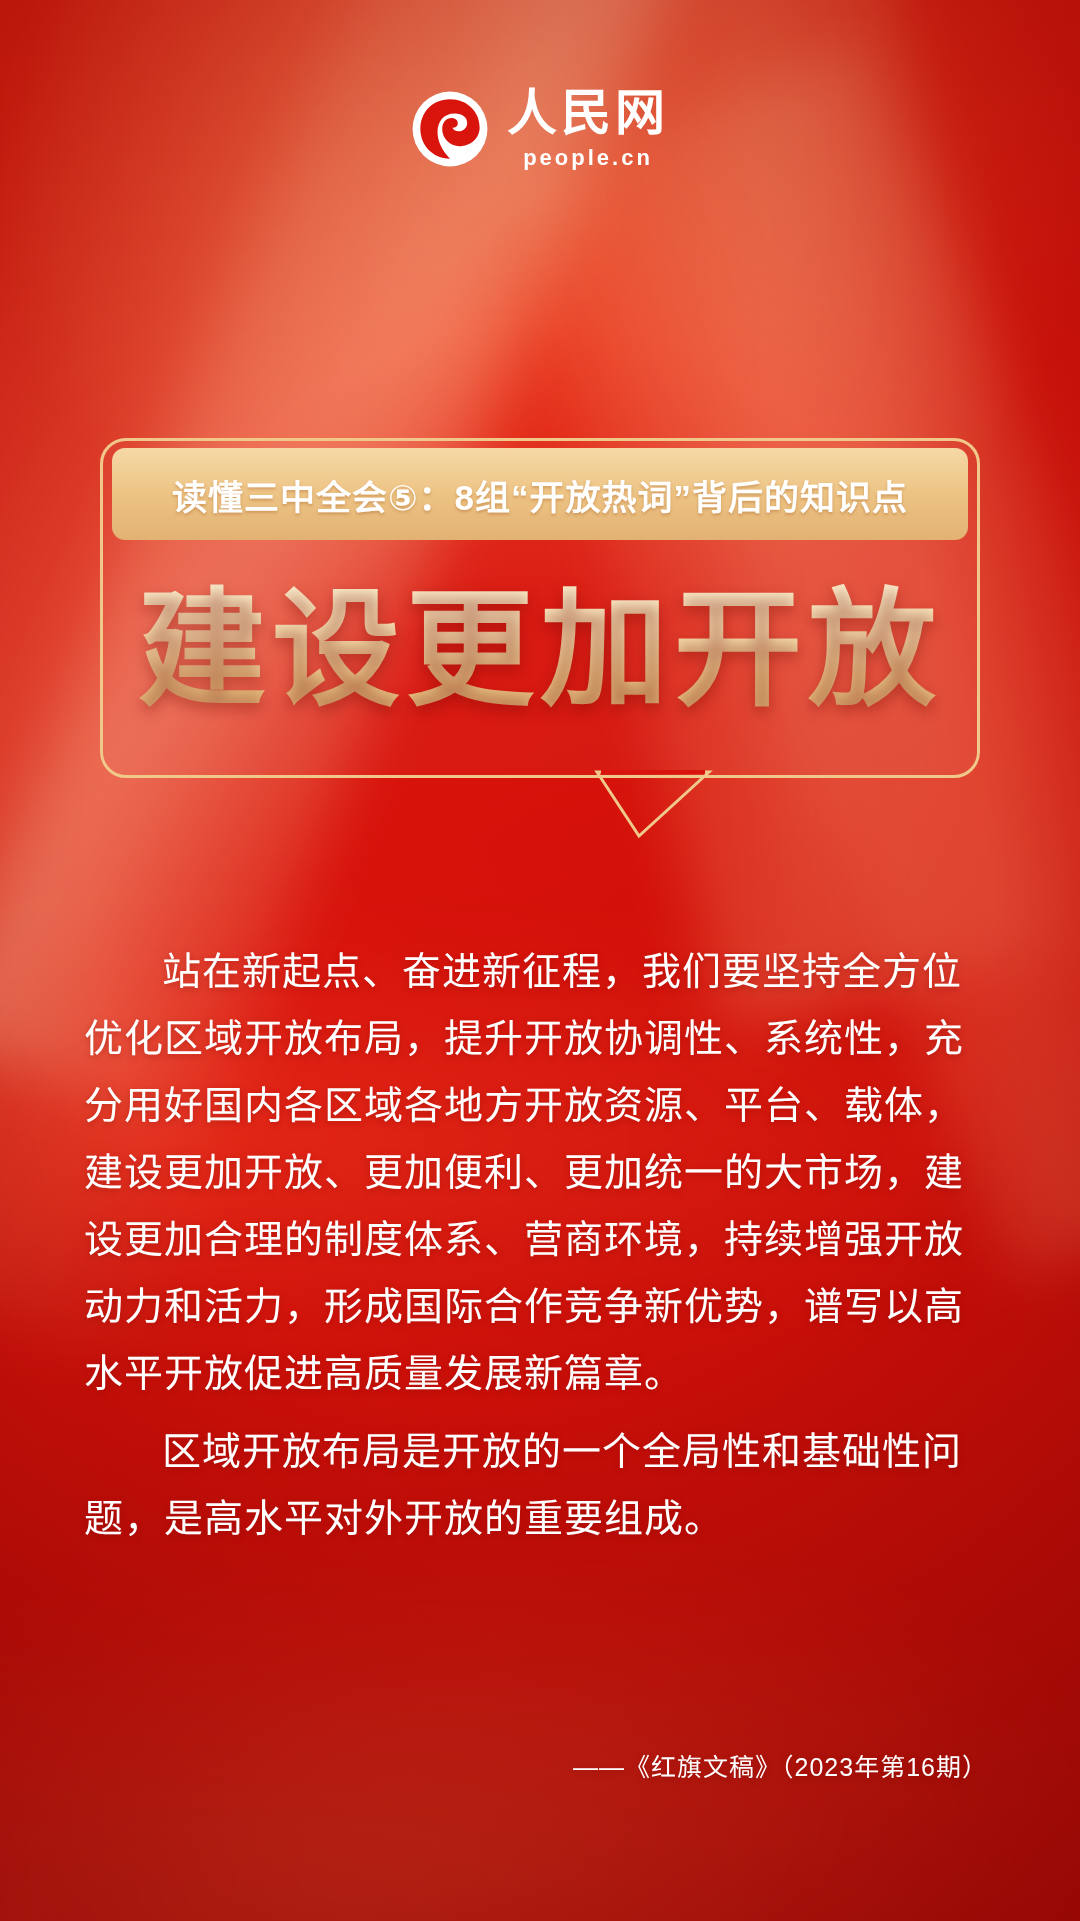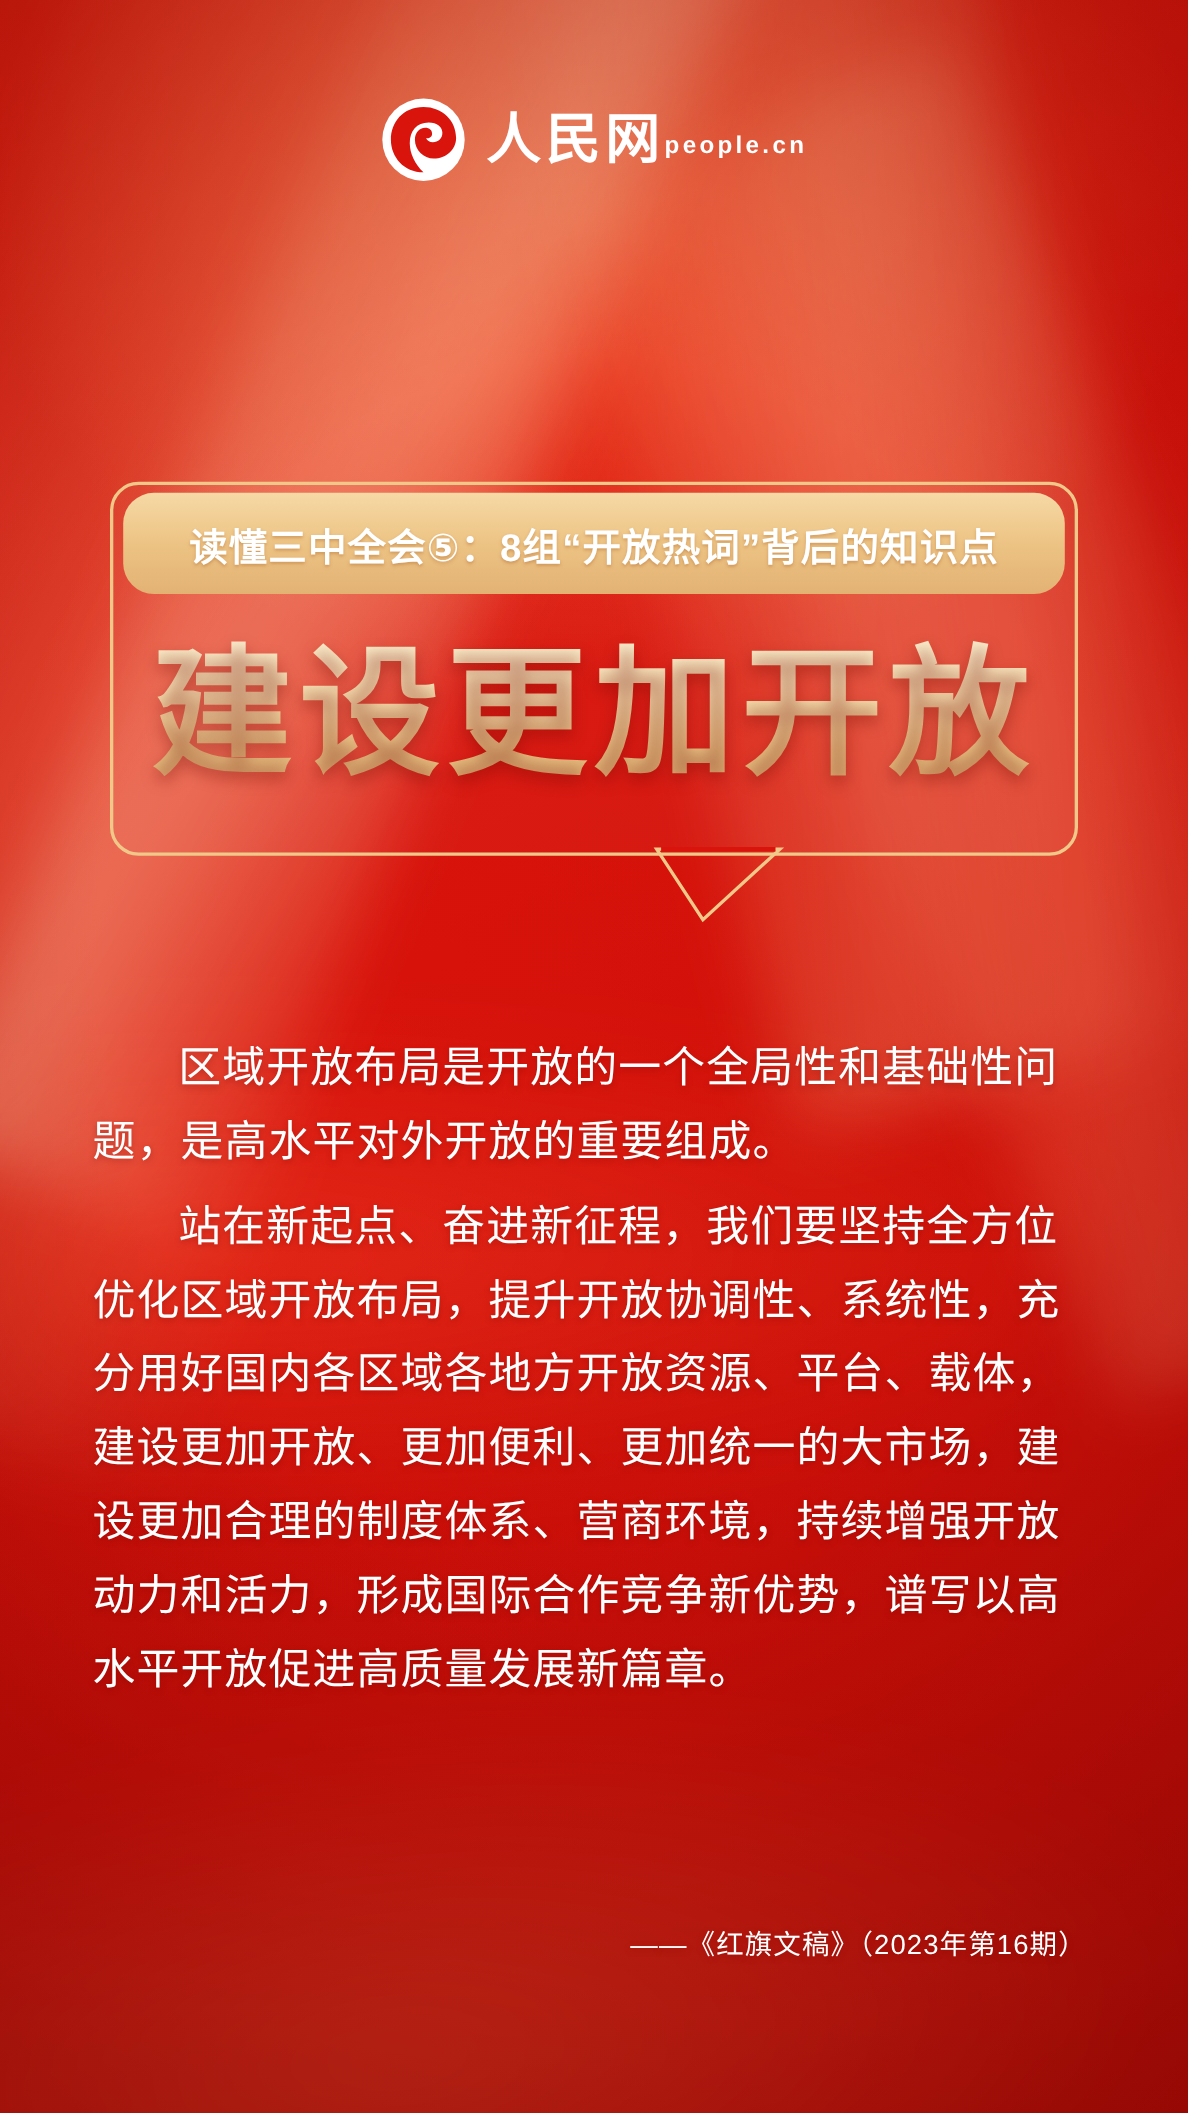--- a/index.html
+++ b/index.html
@@ -77,21 +77,21 @@
     justify-content: center;
     align-items: center;
     gap: 18px;
   }
   .logo-mark {
     width: 78px; height: 78px;
     flex: none;
   }
   .logo-text-block {
     display: flex;
-    flex-direction: row;
+    flex-direction: column;
     align-items: center;
     line-height: 1;
   }
   .logo-cn {
     font-size: 50px;
     font-weight: bold;
     color: #ffffff;
     letter-spacing: 4px;
   }
   .logo-en {
@@ -124,21 +124,21 @@
   }
   .bubble-tail svg { display:block; }
 
   .eyebrow {
     position: absolute;
     top: 448px;
     left: 112px;
     width: 856px;
     height: 92px;
     box-sizing: border-box;
-    border-radius: 28px;
+    border-radius: 13px;
     background: linear-gradient(180deg, #f6d9a6 0%, #edc485 48%, #e2b273 100%);
     display: flex;
     align-items: center;
     justify-content: center;
   }
   .eyebrow-text {
     font-size: 35px;
     font-weight: bold;
     color: #ffffff;
     letter-spacing: 1px;
@@ -227,19 +227,19 @@
     </svg>
   </div>
 
   <div class="eyebrow">
     <span class="eyebrow-text">读懂三中全会⑤：8组“开放热词”背后的知识点</span>
   </div>
 
   <div class="headline">建设更加开放</div>
 
   <div class="body-copy">
+    <p class="para">站在新起点、奋进新征程，我们要坚持全方位优化区域开放布局，提升开放协调性、系统性，充分用好国内各区域各地方开放资源、平台、载体，建设更加开放、更加便利、更加统一的大市场，建设更加合理的制度体系、营商环境，持续增强开放动力和活力，形成国际合作竞争新优势，谱写以高水平开放促进高质量发展新篇章。</p>
     <p class="para">区域开放布局是开放的一个全局性和基础性问题，是高水平对外开放的重要组成。</p>
-    <p class="para">站在新起点、奋进新征程，我们要坚持全方位优化区域开放布局，提升开放协调性、系统性，充分用好国内各区域各地方开放资源、平台、载体，建设更加开放、更加便利、更加统一的大市场，建设更加合理的制度体系、营商环境，持续增强开放动力和活力，形成国际合作竞争新优势，谱写以高水平开放促进高质量发展新篇章。</p>
   </div>
 
   <div class="source">——《红旗文稿》（2023年第16期）</div>
 
 </div>
 
 </body></html>

